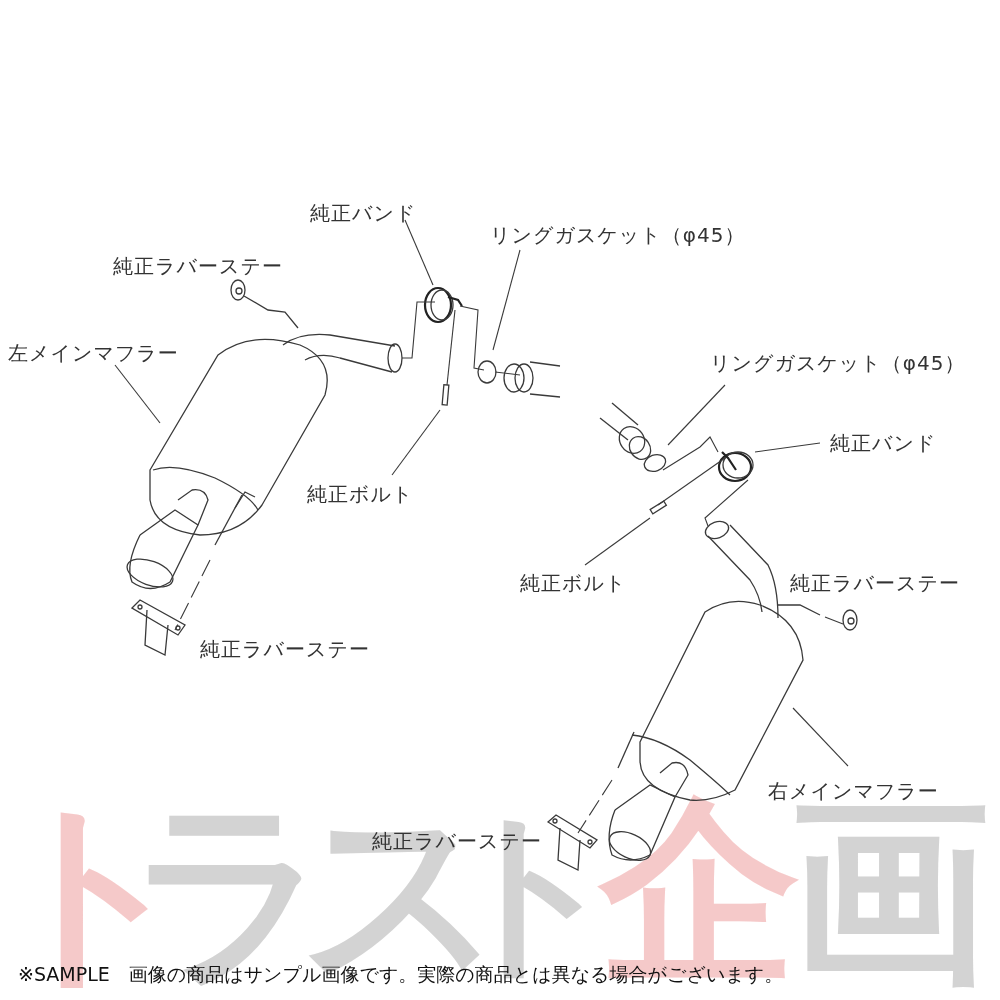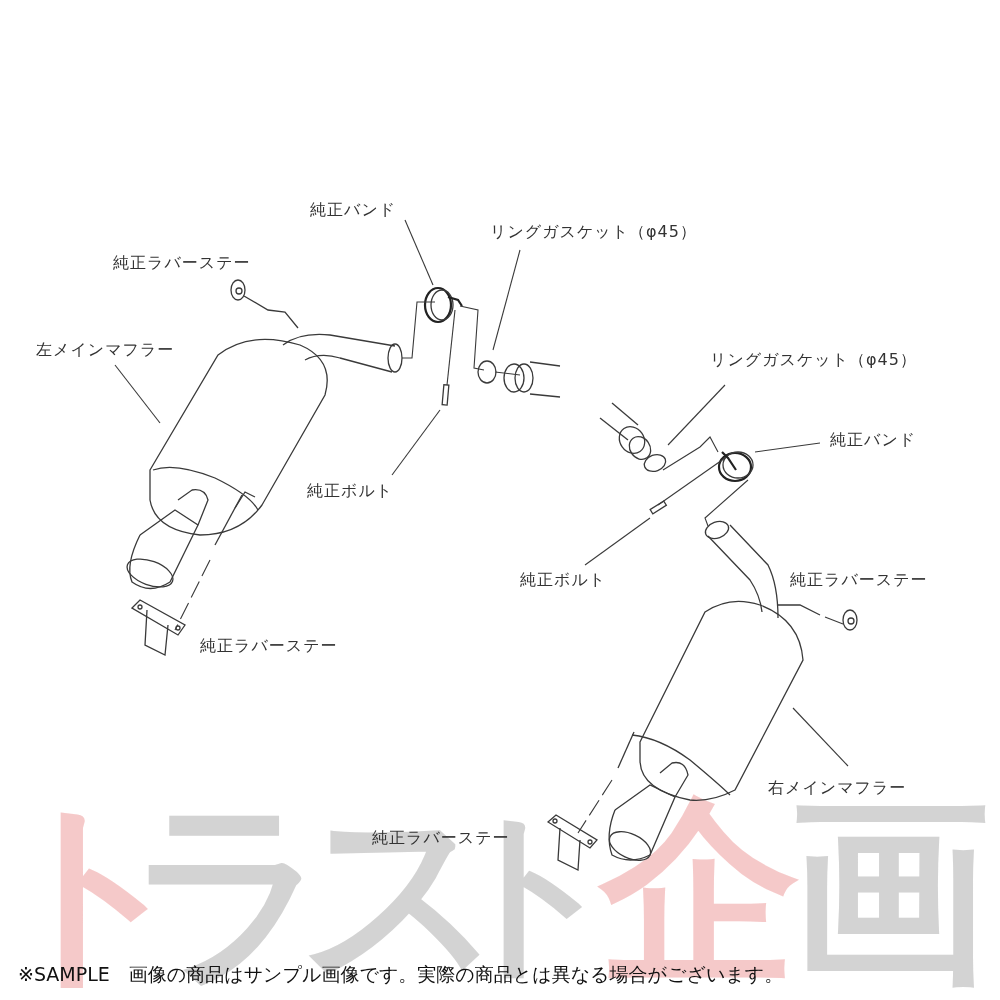--- a/index.html
+++ b/index.html
@@ -1,21 +1,21 @@
 <!DOCTYPE html>
 <html><head>
 <meta charset="utf-8">
 <style>
   html, body { margin: 0; padding: 0; background: #ffffff; }
   body { width: 1000px; height: 1000px; position: relative; overflow: hidden;
          font-family: "DejaVu Sans", "Liberation Sans", sans-serif; }
   .canvas { position: absolute; left: 0; top: 0; width: 1000px; height: 1000px; }
   .wm { position: absolute; font-family: "DejaVu Serif", "Liberation Serif", serif;
         font-weight: bold; line-height: 1; opacity: 0.9; }
-  .label { position: absolute; font-size: 16px; color: #333333; white-space: nowrap; letter-spacing: 1px; }
+  .label { position: absolute; font-size: 20px; color: #333333; white-space: nowrap; letter-spacing: 1px; }
   .disclaimer { position: absolute; left: 18px; top: 962px; font-size: 19px; color: #111111;
                 white-space: nowrap; font-family: "DejaVu Sans", sans-serif; }
   svg .ln { fill: none; stroke: #3a3a3a; stroke-width: 1.3; }
   svg .thick { fill: none; stroke: #222; stroke-width: 2.2; }
   svg .ldr { fill: none; stroke: #3a3a3a; stroke-width: 1.1; }
 </style>
 </head>
 <body>
 
 <div class="canvas">
@@ -128,21 +128,21 @@
       <line class="ldr" x1="725" y1="385" x2="668" y2="445"></line>
       <line class="ldr" x1="820" y1="443" x2="755" y2="452"></line>
       <line class="ldr" x1="585" y1="565" x2="650" y2="518"></line>
       <line class="ldr" x1="848" y1="766" x2="793" y2="708"></line>
     </g>
   </svg>
 
   <span class="label" style="left:310px; top:200px;">純正バンド</span>
   <span class="label" style="left:490px; top:222px;">リングガスケット（φ45）</span>
   <span class="label" style="left:113px; top:253px;">純正ラバーステー</span>
-  <span class="label" style="left:36px; top:340px;">左メインマフラー</span>
+  <span class="label" style="left:8px; top:340px;">左メインマフラー</span>
   <span class="label" style="left:710px; top:350px;">リングガスケット（φ45）</span>
   <span class="label" style="left:830px; top:430px;">純正バンド</span>
   <span class="label" style="left:307px; top:481px;">純正ボルト</span>
   <span class="label" style="left:520px; top:570px;">純正ボルト</span>
   <span class="label" style="left:790px; top:570px;">純正ラバーステー</span>
   <span class="label" style="left:200px; top:636px;">純正ラバーステー</span>
   <span class="label" style="left:768px; top:778px;text-align:right;">右メインマフラー</span>
   <span class="label" style="left:372px; top:828px;">純正ラバーステー</span>
 
   <div class="disclaimer">※SAMPLE　画像の商品はサンプル画像です。実際の商品とは異なる場合がございます。</div>

